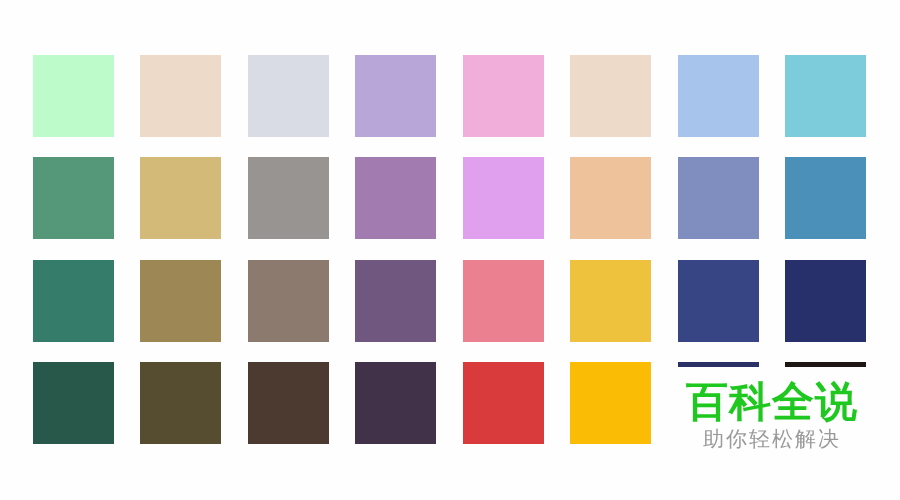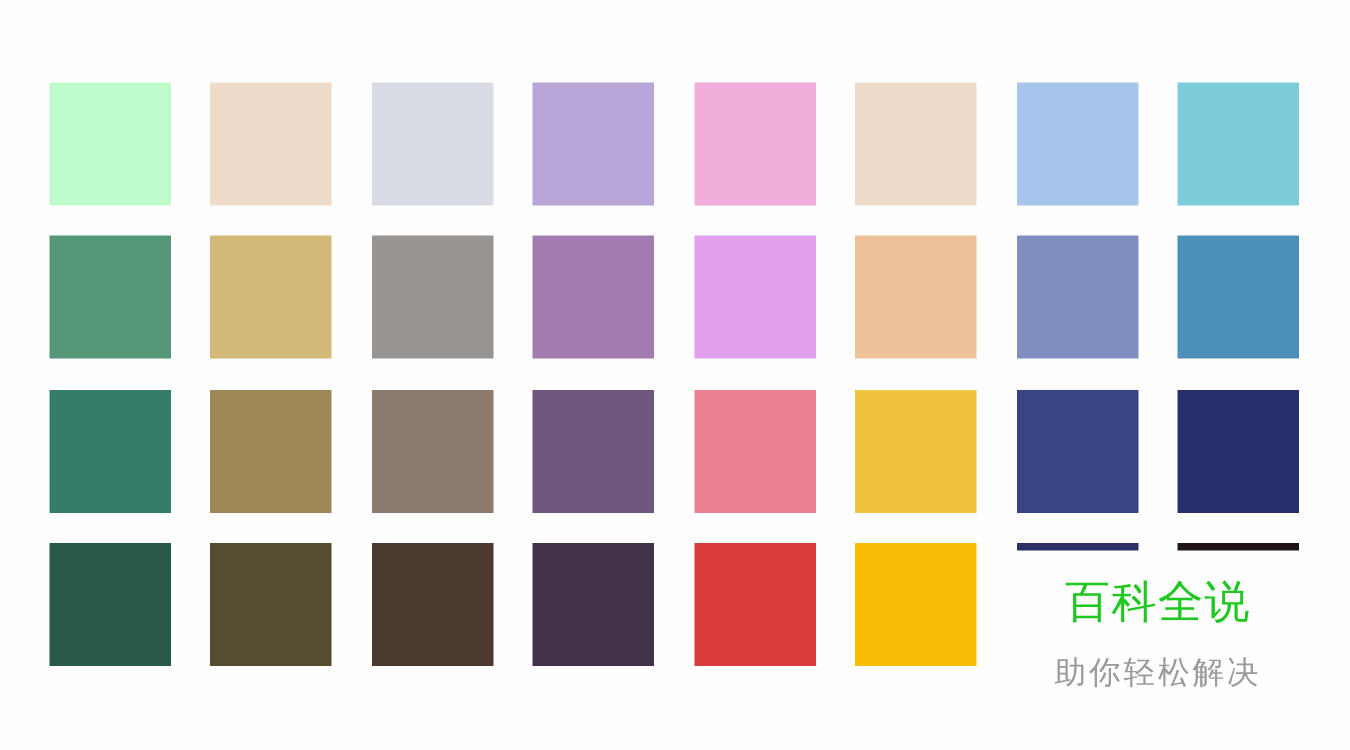--- a/index.html
+++ b/index.html
@@ -54,30 +54,30 @@
 
   #logo-block {
     position: absolute;
     left: 672px;
     top: 378px;
     width: 200px;
     height: 105px;
     text-align: center;
   }
   #logo-title {
-    font-size: 30px;
-    font-weight: normal;
+    font-size: 42px;
+    font-weight: bold;
     line-height: 48px;
     letter-spacing: 1px;
     color: #1ec81e;
     white-space: nowrap;
     text-align: center;
   }
   #logo-tagline {
-    margin-top: 10px;
+    margin-top: 0;
     font-size: 21px;
     line-height: 26px;
     letter-spacing: 2px;
     color: #9a9a9a;
     white-space: nowrap;
   }
 </style>
 </head>
 <body style="background-color: rgb(254, 254, 254);">
 

